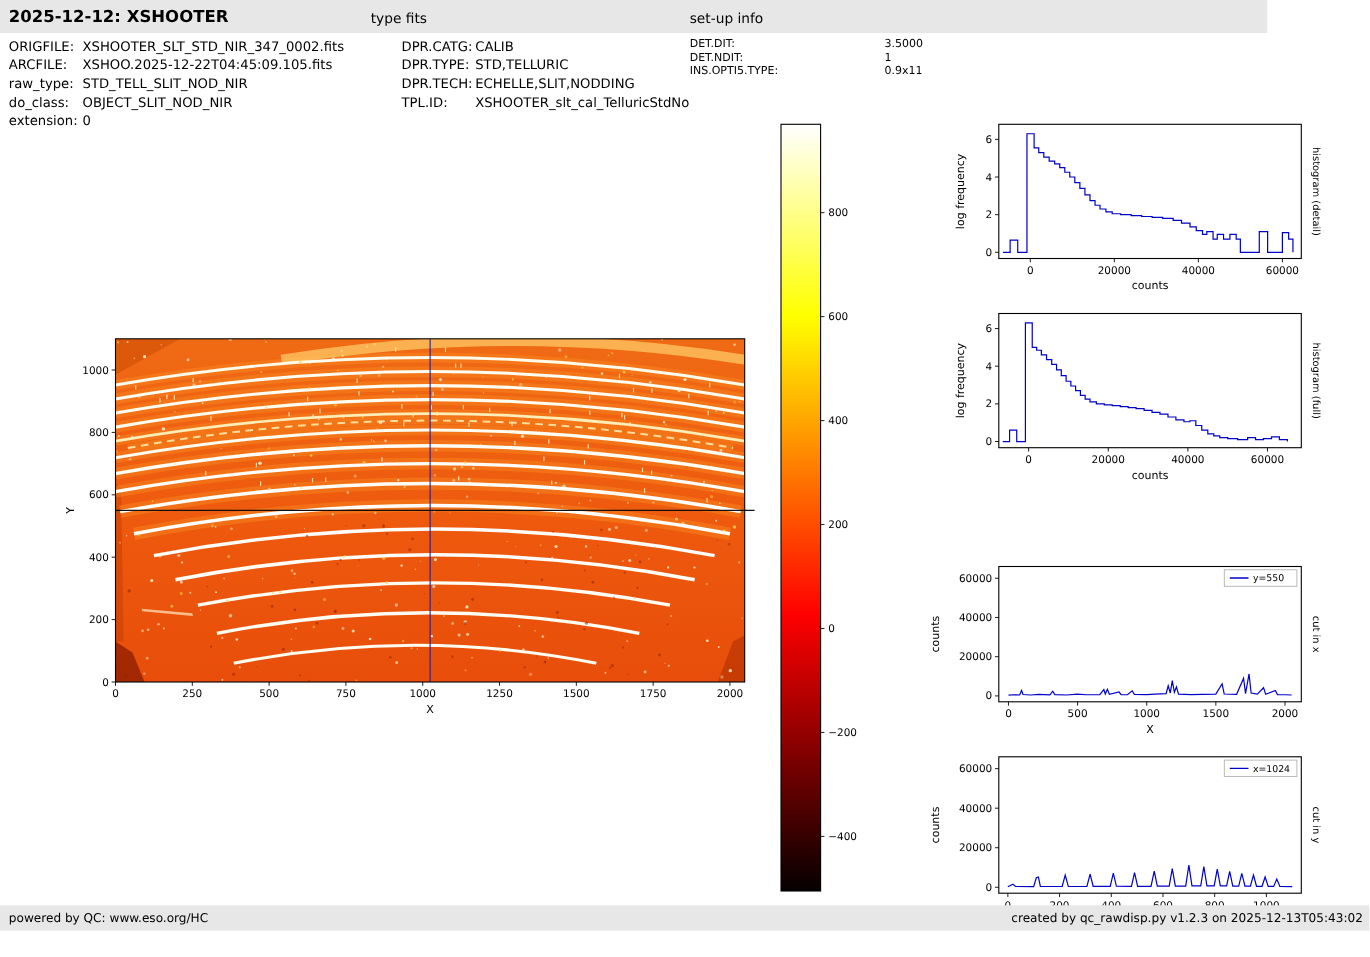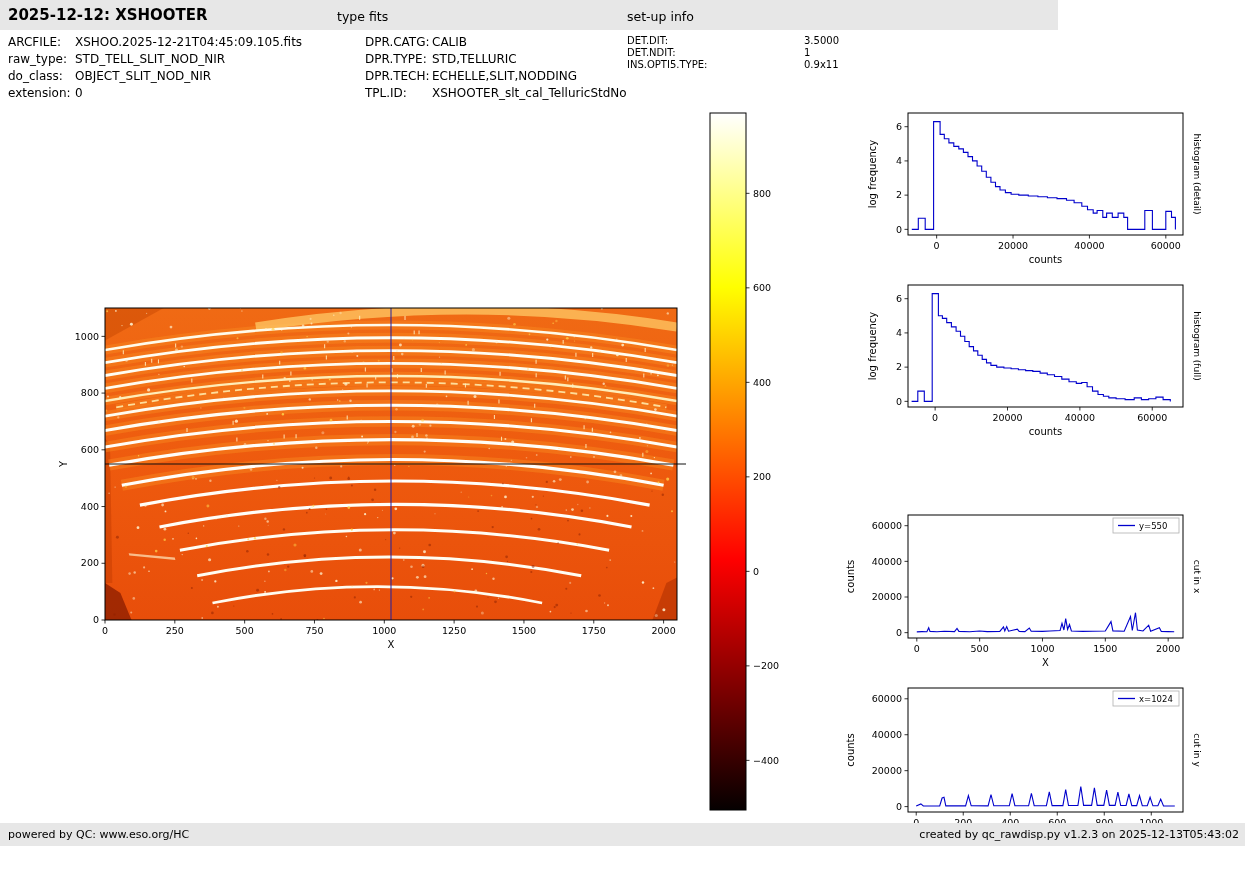--- a/index.html
+++ b/index.html
@@ -1,18 +1,18 @@
 <!DOCTYPE html>
 <html><head>
 <meta charset="utf-8">
 <style>
   html,body{margin:0;padding:0;background:#ffffff;}
   body{width:1245px;height:870px;position:relative;overflow:hidden;
        font-family:"DejaVu Sans","Liberation Sans",sans-serif;color:#000;}
-  .topbar{position:absolute;left:0;top:0;width:1058px;height:30px;background:#e7e7e7;}
+  .topbar{position:absolute;left:0;top:0;width:1152px;height:30px;background:#e7e7e7;}
   .title{position:absolute;left:8px;top:6px;font-size:15px;font-weight:bold;}
   .colhead{position:absolute;top:9px;font-size:12.5px;}
   .th-type{left:337px;}
   .th-setup{left:627px;}
   .info-col{position:absolute;top:34px;}
   #col-file{left:8px;}
   #col-type{left:337px;}
   #col-setup{left:627px;top:35px;}
   .irow{display:flex;line-height:17px;font-size:12px;white-space:nowrap;}
   #col-file .ilab{width:67px;flex:0 0 67px;}
@@ -34,22 +34,26 @@
 <body>
 
 <div class="topbar">
   <span class="title">2025-12-12: XSHOOTER</span>
   <span class="colhead th-type">type fits</span>
   <span class="colhead th-setup">set-up info</span>
 </div>
 
 <div class="info-col" id="col-file">
   <div class="irow">
+      <span class="ilab">ORIGFILE:</span>
+      <span class="ival">XSHOOTER_SLT_STD_NIR_347_0002.fits</span>
+    </div>
+  <div class="irow">
       <span class="ilab">ARCFILE:</span>
-      <span class="ival">XSHOO.2025-12-21T04:45:09.105.fits</span>
+      <span class="ival">XSHOO.2025-12-22T04:45:09.105.fits</span>
     </div>
   <div class="irow">
       <span class="ilab">raw_type:</span>
       <span class="ival">STD_TELL_SLIT_NOD_NIR</span>
     </div>
   <div class="irow">
       <span class="ilab">do_class:</span>
       <span class="ival">OBJECT_SLIT_NOD_NIR</span>
     </div>
   <div class="irow">

